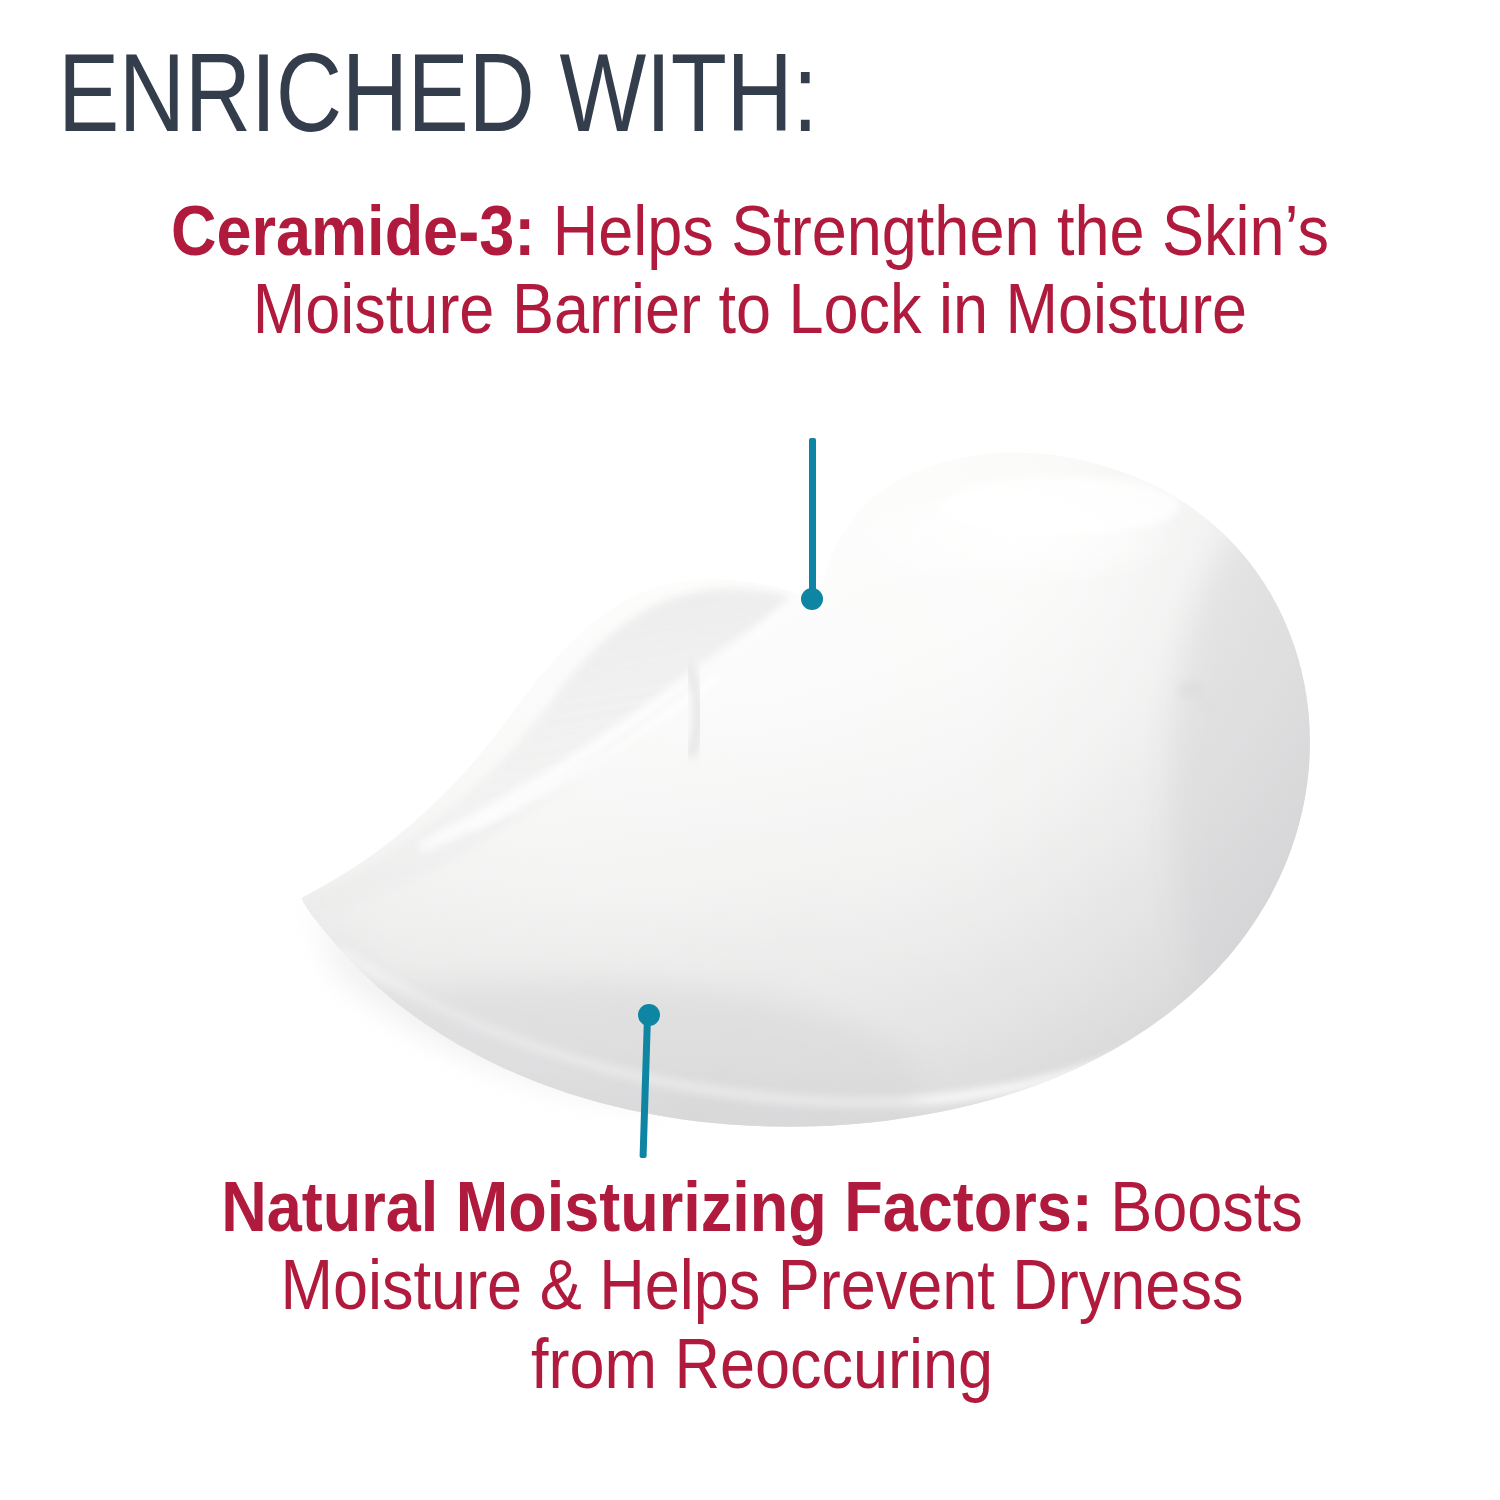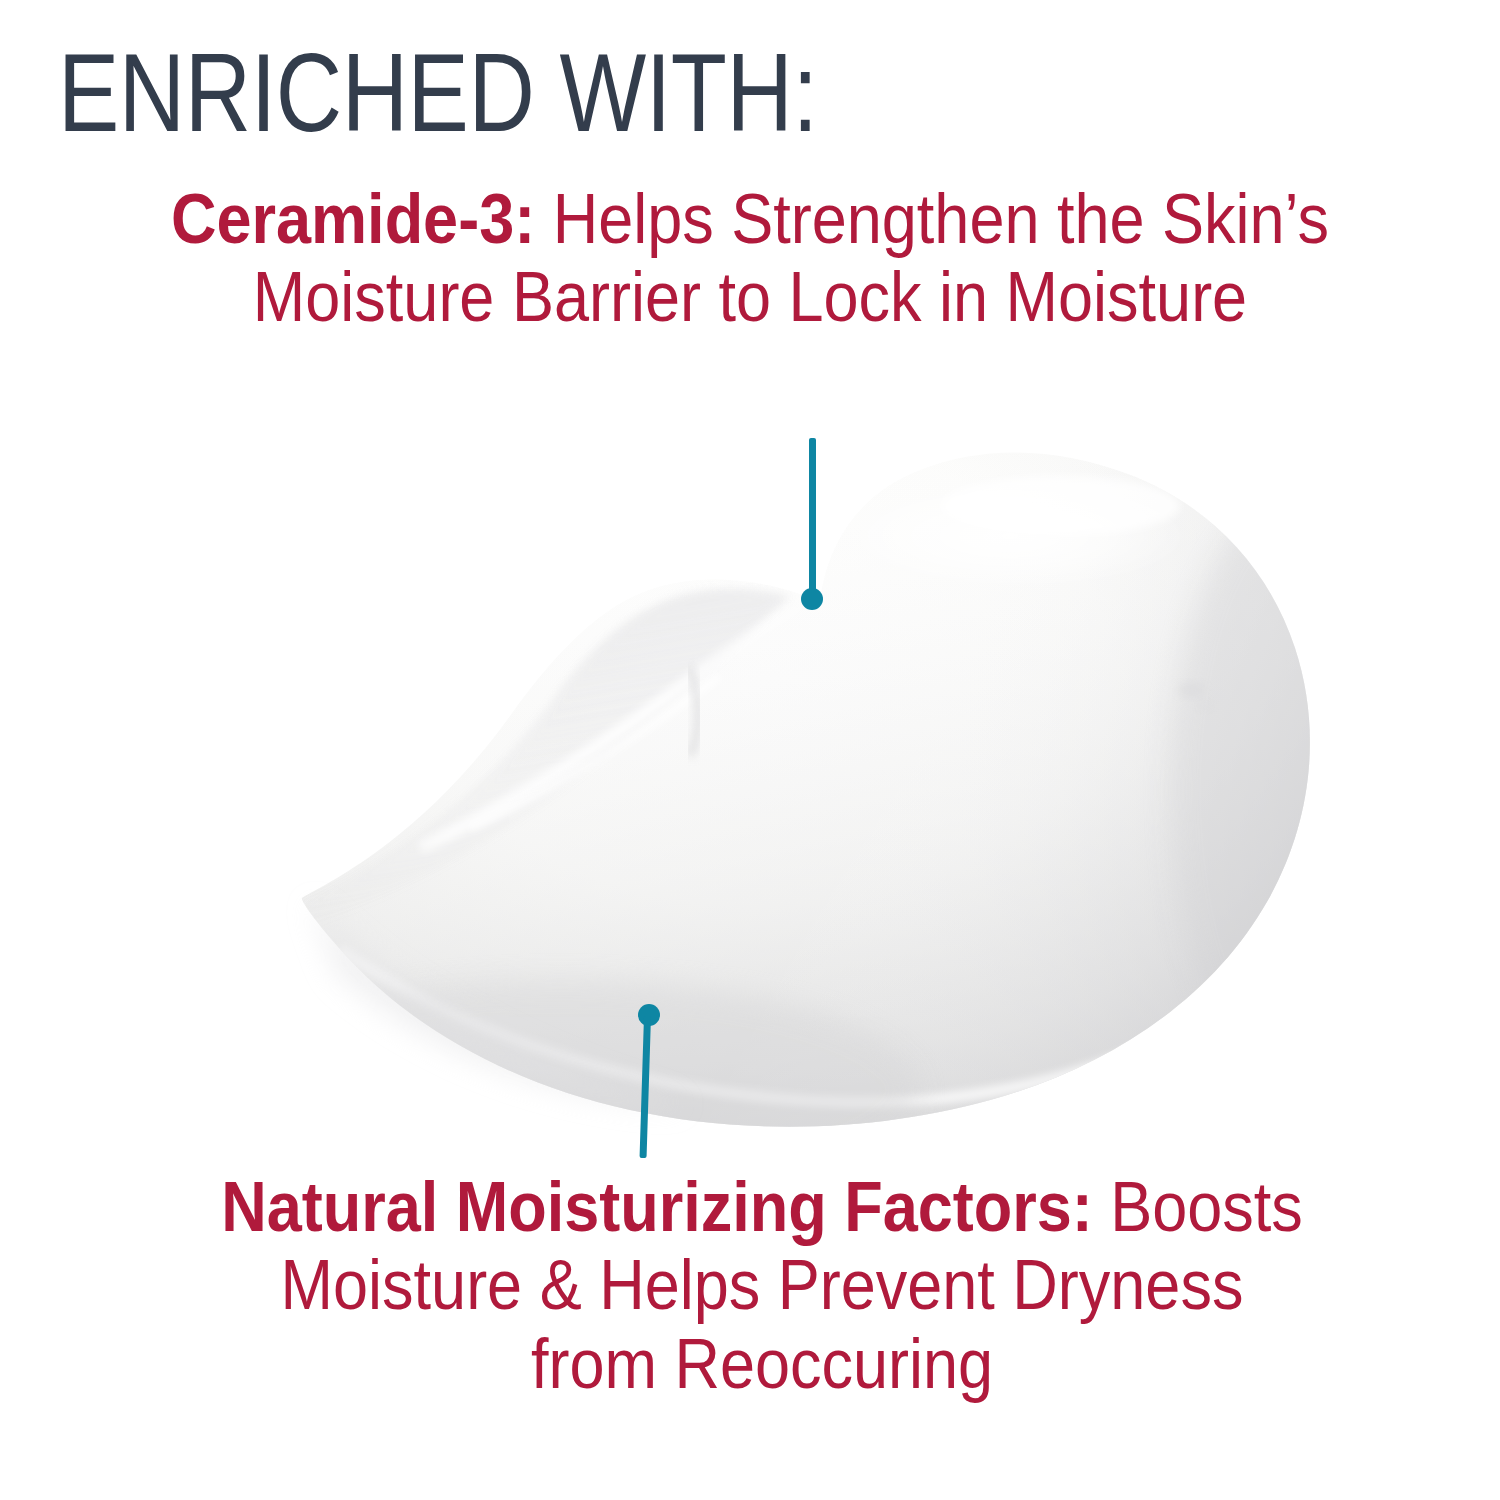--- a/index.html
+++ b/index.html
@@ -44,21 +44,21 @@
     font-size: 70px;
     line-height: 1.12;
     text-align: center;
     font-weight: 400;
   }
   .copy-block .lead {
     font-weight: 700;
   }
   .copy-top {
     left: 40px;
-    top: 180px;
+    top: 192px;
     width: 1420px;
   }
   .copy-bottom {
     left: 52px;
     top: 1168px;
     width: 1420px;
   }
   .copy-inner {
     display: block;
     transform: scaleX(0.90);

